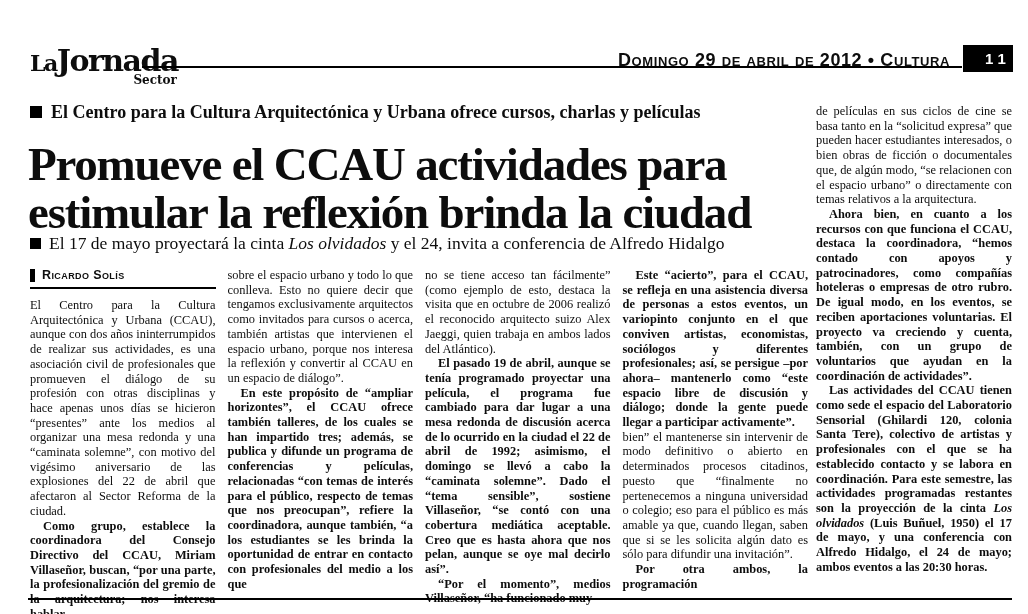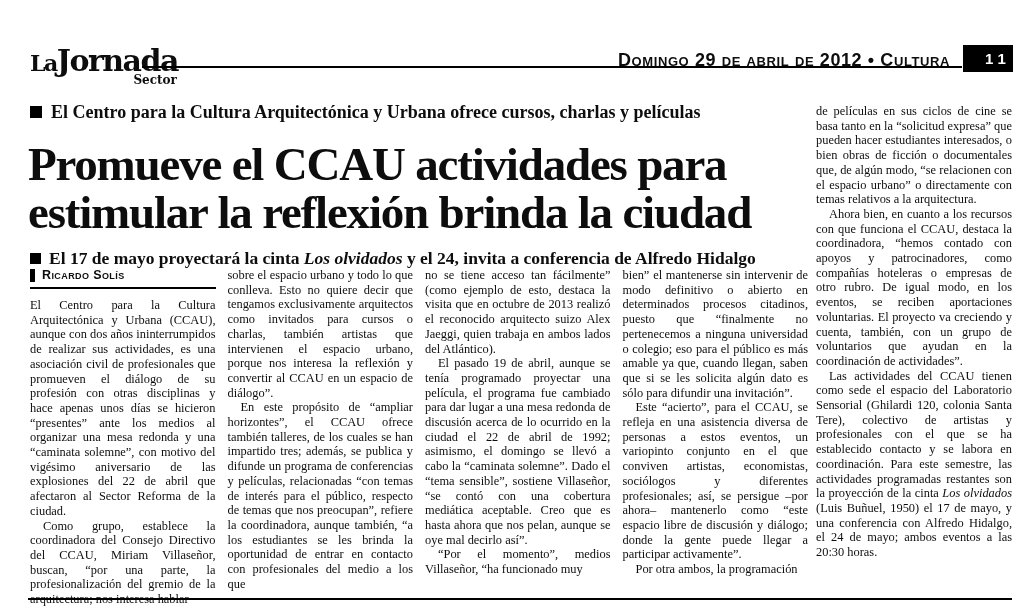--- a/index.html
+++ b/index.html
@@ -42,22 +42,22 @@
     font-size: 18px; font-weight: bold; white-space: nowrap; margin-top: 6px;
   }
   .sq { display: inline-block; width: 12px; height: 12px; background: #000; margin-right: 9px; }
   .sq.small { width: 11px; height: 11px; margin-right: 8px; }
   .headline {
     position: absolute; left: 28px; top: 124px; width: 792px;
     font-weight: bold; font-size: 47px; line-height: 48px; letter-spacing: -1.2px; margin-top: 16px;
   }
   .headline div { white-space: nowrap; }
   .subhead {
-    position: absolute; left: 30px; top: 248px; width: 792px;
-    font-size: 17.5px; white-space: nowrap; font-weight: bold;
+    position: absolute; left: 30px; top: 233px; width: 792px;
+    font-size: 17.5px; white-space: nowrap;
   }
   .subhead em { font-style: italic; }
 
   
   .byline-block { margin-bottom: 9px; }
   .byline-row { display: flex; align-items: center; gap: 7px; }
   .byline-bar { width: 5px; height: 13px; background: #000; flex: 0 0 auto; }
   .byline-name {
     font-family: "Liberation Sans", sans-serif; font-weight: bold; font-size: 12.5px;
     font-variant: small-caps; letter-spacing: 0.4px;
@@ -70,21 +70,21 @@
     display: flex; gap: 12px;
   }
   .col { flex: 1 1 0; min-width: 0; }
   .col5 { position: absolute; left: 816px; top: 104px; width: 196px; }
   .para {
     margin: 0;
     font-size: 12.4px; line-height: 14.7px;
     text-align: justify;
     hyphens: auto; -webkit-hyphens: auto;
   }
-  .para.indent { text-indent: 13px; }
+  .para.indent { text-indent: 13px; font-weight: bold; }
   .para em { font-style: italic; }
 
   .bottom-rule { position: absolute; left: 28px; top: 598px; width: 984px; height: 2px; background: #000; }
 </style>
 </head>
 <body>
 
 <div class="page">
 
   <div class="masthead">
@@ -119,35 +119,35 @@
         </div>
         <div class="byline-rule"></div>
       </div>
       <div>
           <p class="para"><span>El Centro para la Cultura Arquitectónica y Urbana (CCAU), aunque con dos años ininterrumpidos de realizar sus actividades, es una asociación civil de profesionales que promueven el diálogo de su profesión con otras disciplinas y hace apenas unos días se hicieron “presentes” ante los medios al organizar una mesa redonda y una “caminata solemne”, con motivo del vigésimo aniversario de las explosiones del 22 de abril que afectaron al Sector Reforma de la ciudad.</span></p>
           <p class="para indent"><span>Como grupo, establece la coordinadora del Consejo Directivo del CCAU, Miriam Villaseñor, buscan, “por una parte, la profesionalización del gremio de la arquitectura; nos interesa hablar</span></p>
         </div>
     </div>
     <div class="col">
       <div>
-          <p class="para"><span>sobre el espacio urbano y todo lo que conlleva. Esto no quiere decir que tengamos exclusivamente arquitectos como invitados para cursos o charlas, también artistas que intervienen el espacio urbano, porque nos interesa la reflexión y convertir al CCAU en un espacio de diálogo”.</span></p>
+          <p class="para"><span>sobre el espacio urbano y todo lo que conlleva. Esto no quiere decir que tengamos exclusivamente arquitectos como invitados para cursos o acerca, también artistas que intervienen el espacio urbano, porque nos interesa la reflexión y convertir al CCAU en un espacio de diálogo”.</span></p>
           <p class="para indent"><span>En este propósito de “ampliar horizontes”, el CCAU ofrece también talleres, de los cuales se han impartido tres; además, se publica y difunde un programa de conferencias y películas, relacionadas “con temas de interés para el público, respecto de temas que nos preocupan”, refiere la coordinadora, aunque también, “a los estudiantes se les brinda la oportunidad de entrar en contacto con profesionales del medio a los que</span></p>
         </div>
     </div>
     <div class="col">
       <div>
-          <p class="para"><span>no se tiene acceso tan fácilmente” (como ejemplo de esto, destaca la visita que en octubre de 2013 realizó el reconocido arquitecto suizo Alex Jaeggi, quien trabaja en ambos lados del Atlántico).</span></p>
+          <p class="para"><span>no se tiene acceso tan fácilmente” (como ejemplo de esto, destaca la visita que en octubre de 2006 realizó el reconocido arquitecto suizo Alex Jaeggi, quien trabaja en ambos lados del Atlántico).</span></p>
           <p class="para indent"><span>El pasado 19 de abril, aunque se tenía programado proyectar una película, el programa fue cambiado para dar lugar a una mesa redonda de discusión acerca de lo ocurrido en la ciudad el 22 de abril de 1992; asimismo, el domingo se llevó a cabo la “caminata solemne”. Dado el “tema sensible”, sostiene Villaseñor, “se contó con una cobertura mediática aceptable. Creo que es hasta ahora que nos pelan, aunque se oye mal decirlo así”.</span></p>
           <p class="para indent"><span>“Por el momento”, medios Villaseñor, “ha funcionado muy</span></p>
         </div>
     </div>
     <div class="col">
       <div>
+          <p class="para indent"><span>Este “acierto”, para el CCAU, se refleja en una asistencia diversa de personas a estos eventos, un variopinto conjunto en el que conviven artistas, economistas, sociólogos y diferentes profesionales; así, se persigue –por ahora– mantenerlo como “este espacio libre de discusión y diálogo; donde la gente puede llegar a participar activamente”.</span></p>
           <p class="para"><span>bien” el mantenerse sin intervenir de modo definitivo o abierto en determinados procesos citadinos, puesto que “finalmente no pertenecemos a ninguna universidad o colegio; eso para el público es más amable ya que, cuando llegan, saben que si se les solicita algún dato es sólo para difundir una invitación”.</span></p>
-          <p class="para indent"><span>Este “acierto”, para el CCAU, se refleja en una asistencia diversa de personas a estos eventos, un variopinto conjunto en el que conviven artistas, economistas, sociólogos y diferentes profesionales; así, se persigue –por ahora– mantenerlo como “este espacio libre de discusión y diálogo; donde la gente puede llegar a participar activamente”.</span></p>
           <p class="para indent"><span>Por otra ambos, la programación</span></p>
         </div>
     </div>
   </div>
 
   <div class="col5">
     <div>
         <p class="para"><span>de películas en sus ciclos de cine se basa tanto en la “solicitud expresa” que pueden hacer estudiantes interesados, o bien obras de ficción o documentales que, de algún modo, “se relacionen con el espacio urbano” o directamente con temas relativos a la arquitectura.</span></p>
         <p class="para indent"><span>Ahora bien, en cuanto a los recursos con que funciona el CCAU, destaca la coordinadora, “hemos contado con apoyos y patrocinadores, como compañías hoteleras o empresas de otro rubro. De igual modo, en los eventos, se reciben aportaciones voluntarias. El proyecto va creciendo y cuenta, también, con un grupo de voluntarios que ayudan en la coordinación de actividades”.</span></p>
         <p class="para indent"><span>Las actividades del CCAU tienen como sede el espacio del Laboratorio Sensorial (Ghilardi 120, colonia Santa Tere), colectivo de artistas y profesionales con el que se ha establecido contacto y se labora en coordinación. Para este semestre, las actividades programadas restantes son la proyección de la cinta </span><em>Los olvidados</em><span> (Luis Buñuel, 1950) el 17 de mayo, y una conferencia con Alfredo Hidalgo, el 24 de mayo; ambos eventos a las 20:30 horas.</span></p>

